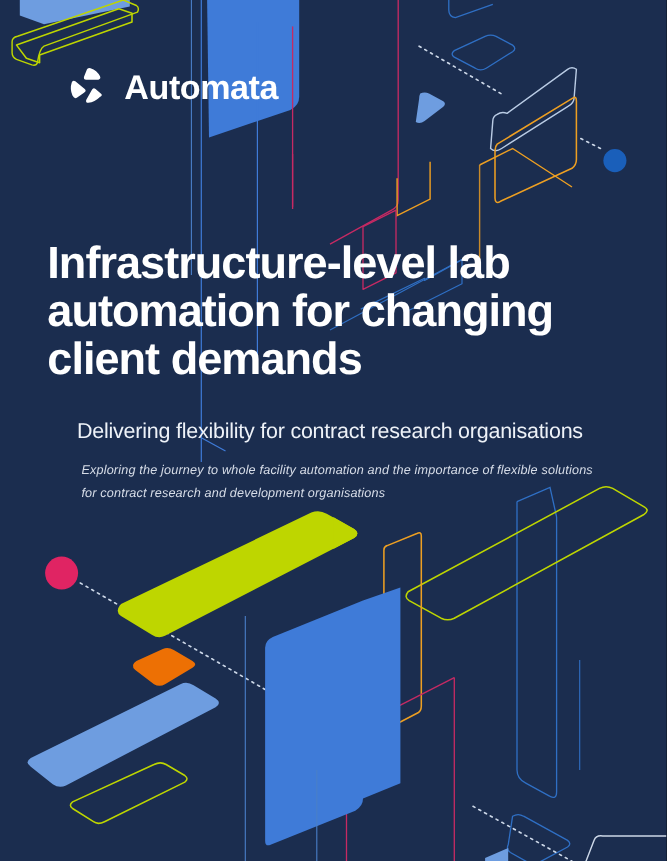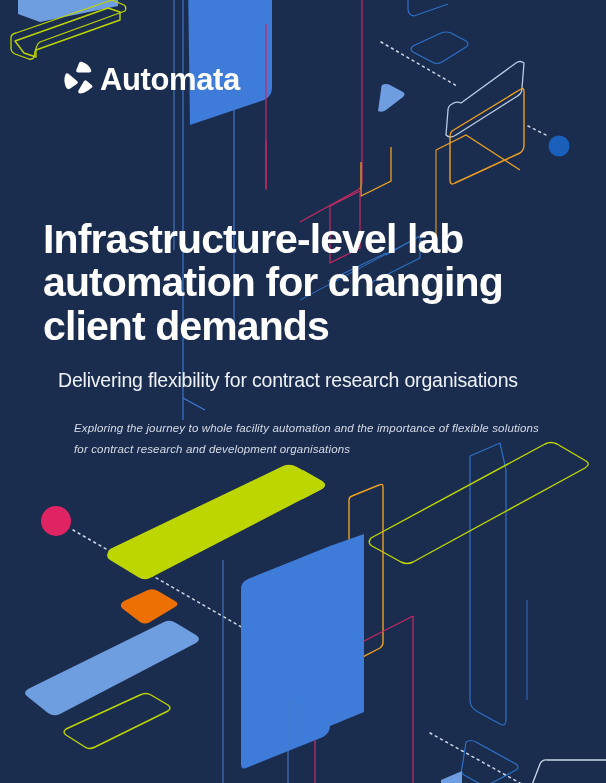--- a/index.html
+++ b/index.html
@@ -34,20 +34,21 @@
     z-index: 5;
   }
 
   
   .logo-row {
     position: absolute;
     left: 58px;
     top: 58px;
     display: flex;
     align-items: center;
+    gap: 13px;
   }
   .logo-mark {
     width: 42px;
     height: 42px;
     display: block;
   }
   .logo-word {
     color: #ffffff;
     font-size: 31px;
     font-weight: 700;
@@ -73,21 +74,21 @@
   .subhead {
     position: absolute;
     left: 58px;
     top: 368px;
     width: 505px;
     color: #eef2f8;
     font-size: 19.5px;
     font-weight: 400;
     line-height: 1.25;
     letter-spacing: -0.2px;
-    margin: 0;
+    margin: 12px;
   }
 
   .blurb {
     position: absolute;
     left: 58px;
     top: 402px;
     width: 470px;
     color: #d6dce7;
     font-size: 11.5px;
     font-style: italic;

